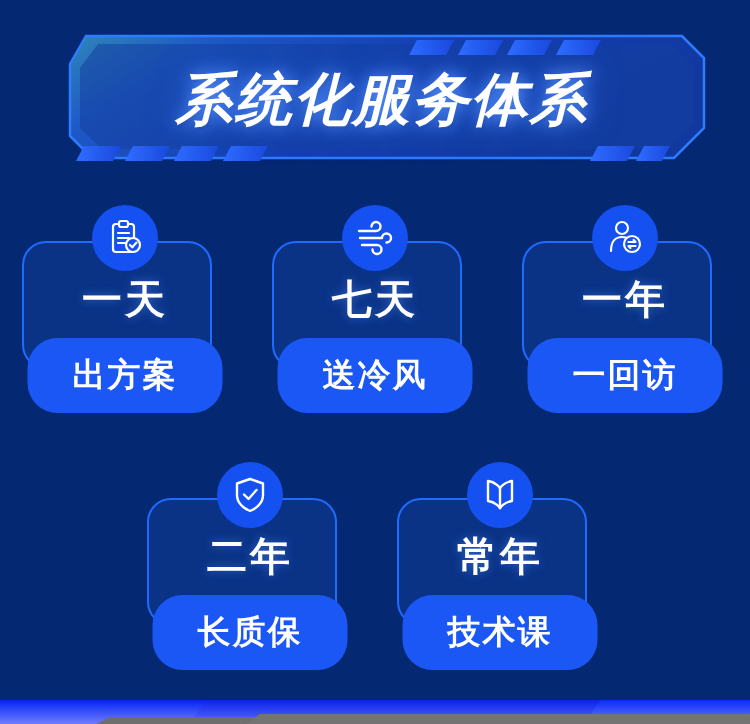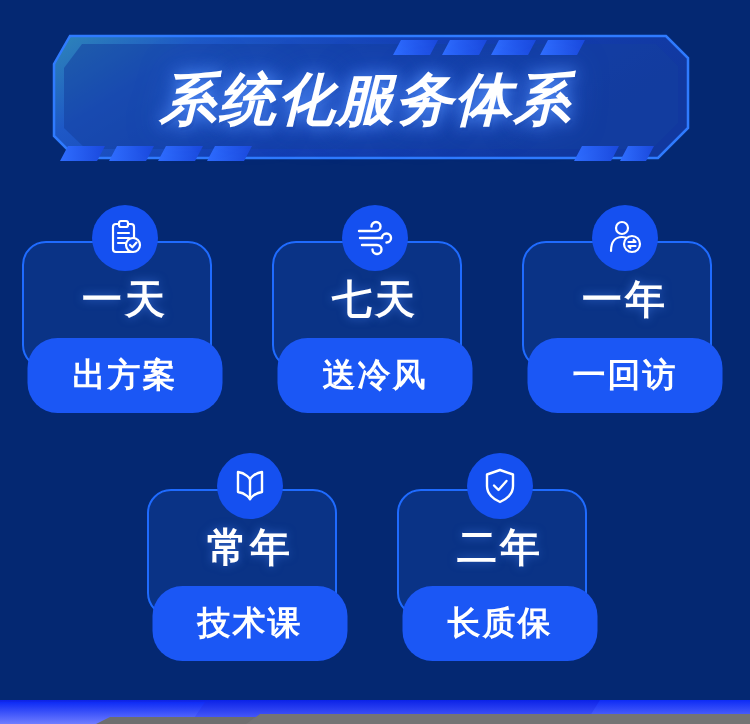--- a/index.html
+++ b/index.html
@@ -12,42 +12,42 @@
   }
   #stage{
     position:absolute;inset:0;
     width:750px;height:724px;
     background:#042872;
     overflow:hidden;
   }
 
   
   .banner-wrap{
-    position:absolute;left:26px;top:28px;width:666px;height:145px;text-decoration:underline;
+    position:absolute;left:42px;top:28px;width:666px;height:145px;text-decoration:underline;
   }
   .banner-svg{position:absolute;left:0;top:0;}
   .banner-title{
     position:absolute;left:0;top:0;width:666px;height:145px;
     display:flex;align-items:center;justify-content:center;
     color:#ffffff;
     font-size:57px;
     font-weight:bold;
     font-style:italic;
     letter-spacing:2px;
     text-shadow:0 0 16px rgba(90,150,255,.95),0 0 34px rgba(60,120,255,.7),2px 3px 0 rgba(10,50,150,.45);
     padding-left:14px;
     box-sizing:border-box;
     white-space:nowrap;
   }
 
   
   .grid{
     position:absolute;left:0;top:205px;width:750px;
     display:flex;flex-wrap:wrap;
-    row-gap:36px;
+    row-gap:45px;
     justify-content:center;
   }
   .cell{
     width:250px;height:212px;
     position:relative;
   }
 
   .card{
     position:absolute;left:22px;top:36px;
     width:190px;height:128px;
@@ -189,39 +189,39 @@
         </svg>
       </div>
       <div class="card-title">一年</div>
       <div class="pill">一回访</div>
     </div>
 
     <div class="cell">
       <div class="card"></div>
       <div class="icon-circle">
         <svg width="38" height="38" viewBox="0 0 38 38" fill="none" stroke="#ffffff" stroke-width="2.4" stroke-linecap="round" stroke-linejoin="round">
+          <path d="M 19 3 L 32 7.5 L 32 19 C 32 27 25.5 32.5 19 35 C 12.5 32.5 6 27 6 19 L 6 7.5 Z"></path>
+          <polyline points="13,18.5 17.5,23 25.5,14"></polyline>
+        </svg>
+      </div>
+      <div class="card-title">二年</div>
+      <div class="pill">长质保</div>
+    </div>
+
+    <div class="cell">
+      <div class="card"></div>
+      <div class="icon-circle">
+        <svg width="38" height="38" viewBox="0 0 38 38" fill="none" stroke="#ffffff" stroke-width="2.4" stroke-linecap="round" stroke-linejoin="round">
           <path d="M 19 12 L 19 32"></path>
           <path d="M 19 12 C 19 12 15 6 7 5 L 7 25 C 15 26 19 32 19 32"></path>
           <path d="M 19 12 C 19 12 23 6 31 5 L 31 25 C 23 26 19 32 19 32"></path>
         </svg>
       </div>
       <div class="card-title">常年</div>
       <div class="pill">技术课</div>
-    </div>
-
-    <div class="cell">
-      <div class="card"></div>
-      <div class="icon-circle">
-        <svg width="38" height="38" viewBox="0 0 38 38" fill="none" stroke="#ffffff" stroke-width="2.4" stroke-linecap="round" stroke-linejoin="round">
-          <path d="M 19 3 L 32 7.5 L 32 19 C 32 27 25.5 32.5 19 35 C 12.5 32.5 6 27 6 19 L 6 7.5 Z"></path>
-          <polyline points="13,18.5 17.5,23 25.5,14"></polyline>
-        </svg>
-      </div>
-      <div class="card-title">二年</div>
-      <div class="pill">长质保</div>
     </div>
 
   </div>
 
   <div class="bottom-strip">
     <svg width="750" height="34" viewBox="0 0 750 34">
       <defs>
         <linearGradient id="botGrad" x1="0" y1="0" x2="0" y2="1">
           <stop offset="0" stop-color="#0b22e8"></stop>
           <stop offset="1" stop-color="#5b6cff"></stop>

